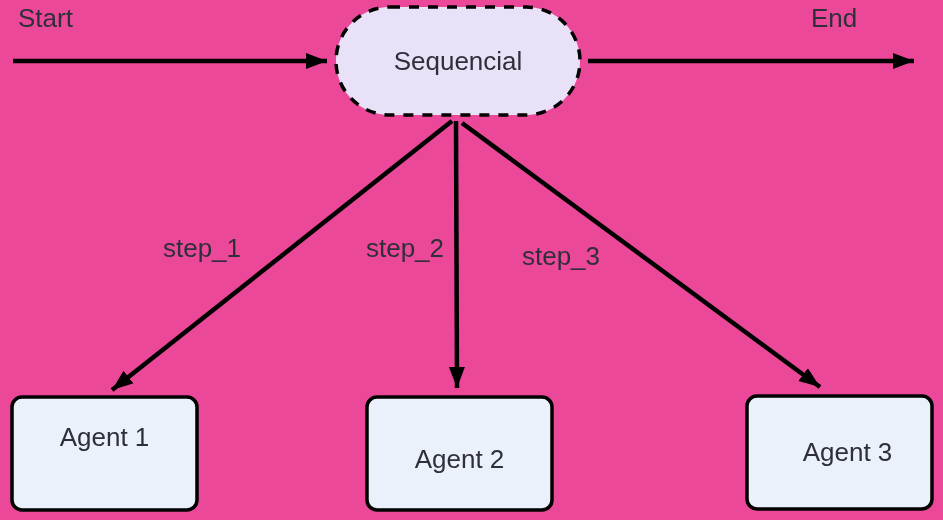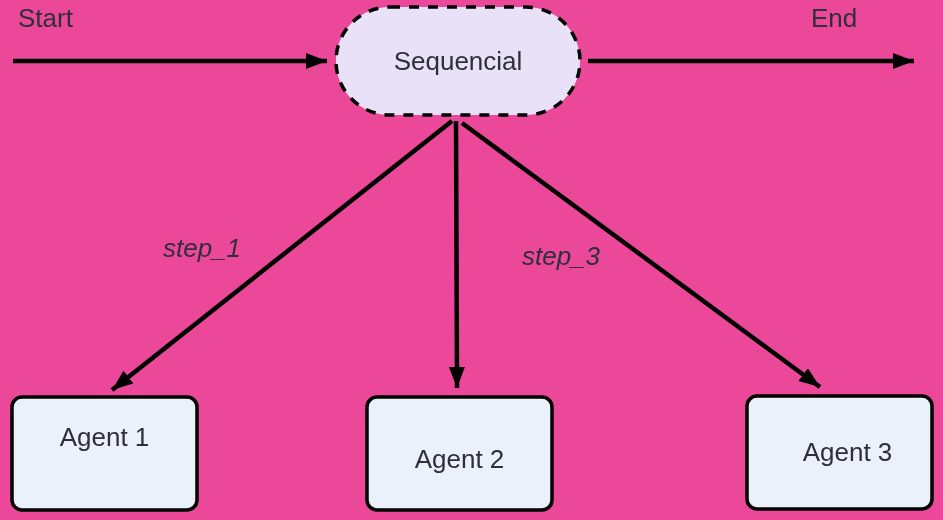--- a/index.html
+++ b/index.html
@@ -37,21 +37,21 @@
     justify-content: center;
     color: #2f2f3a;
     font-size: 26px;
     line-height: 33px;
     text-align: center;
   }
   .controller-label { left: 336px; top: 7px; width: 244px; height: 108px; }
   .agent1-label { left: 12px;  top: 397px; width: 185px; height: 81px; }
   .agent2-label { left: 367px; top: 397px; width: 185px; height: 125px; }
   .agent3-label { left: 747px; top: 396px; width: 201px; height: 113px; }
-  .step-label { width: 140px; text-align: center; font-style: italic; }
+  .step-label { width: 140px; text-align: center; }
   .step1-label { left: 132px; top: 233px; }
   .step2-label { left: 335px; top: 233px; }
   .step3-label { left: 491px; top: 241px; }
   .start-label { left: 18px; top: 3px; }
   .end-label   { left: 811px; top: 3px; }
 </style>
 </head>
 <body>
 
 <div id="canvas">
@@ -82,19 +82,20 @@
 
   <div class="lbl start-label">Start</div>
 
   <div class="lbl end-label">End</div>
 
   <div class="node-label controller-label">
     <span>Sequencial</span>
   </div>
 
   <div class="lbl center step-label step1-label">step_1</div>
+  <div class="lbl center step-label step2-label">step_2</div>
   <div class="lbl center step-label step3-label">step_3</div>
 
   <div class="node-label agent1-label">Agent 1</div>
   <div class="node-label agent2-label">Agent 2</div>
   <div class="node-label agent3-label">Agent 3</div>
 
 </div>
 
 </body></html>

